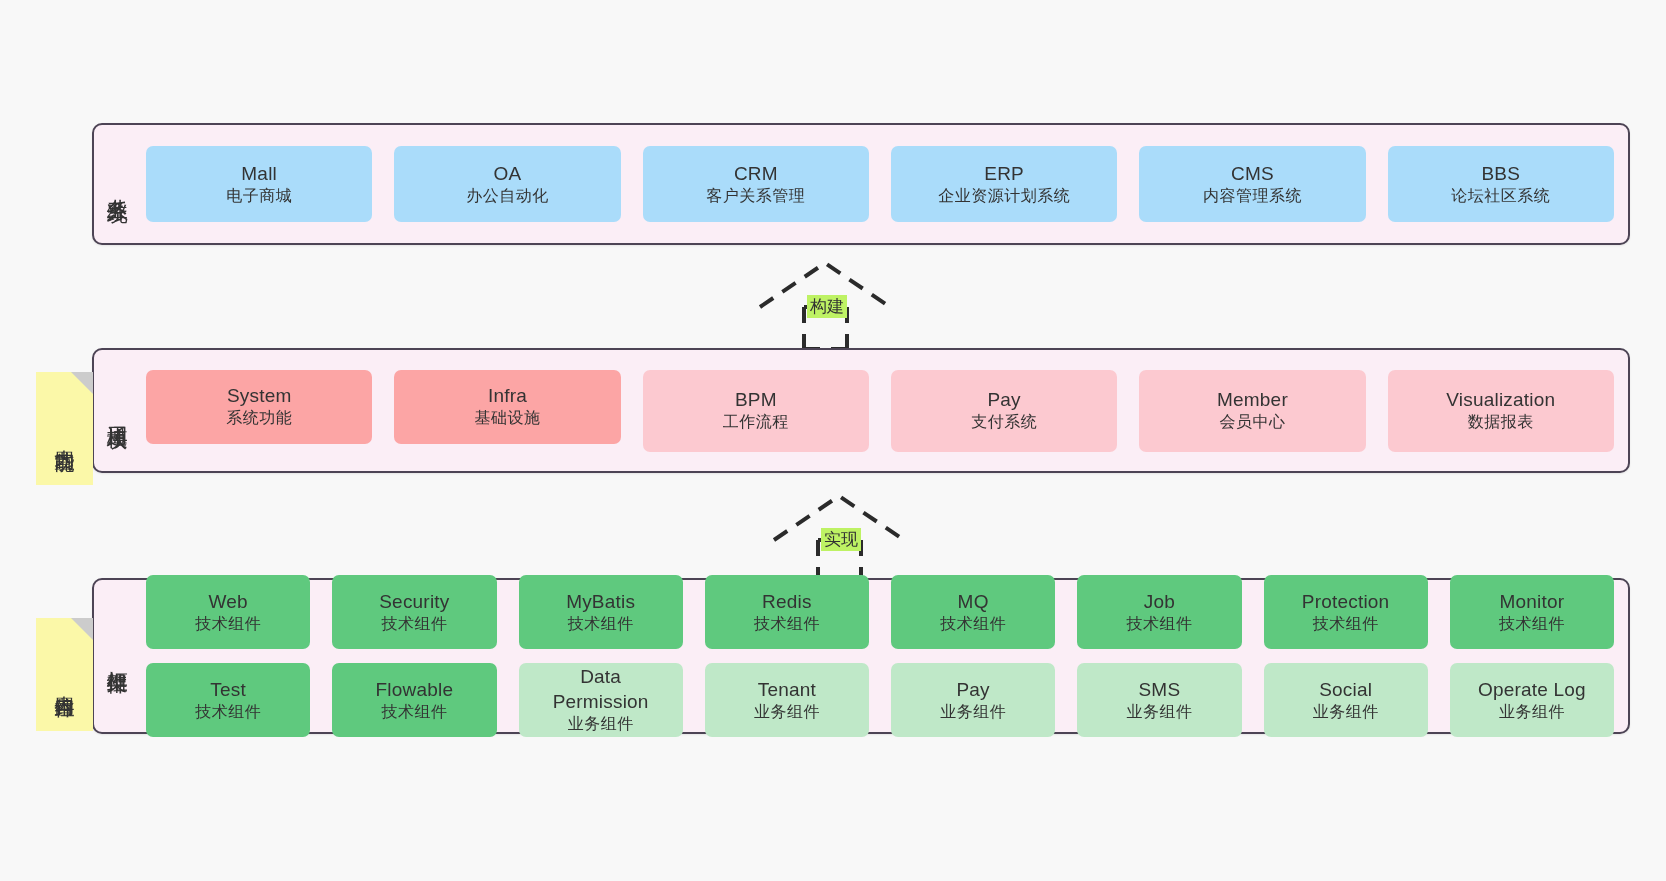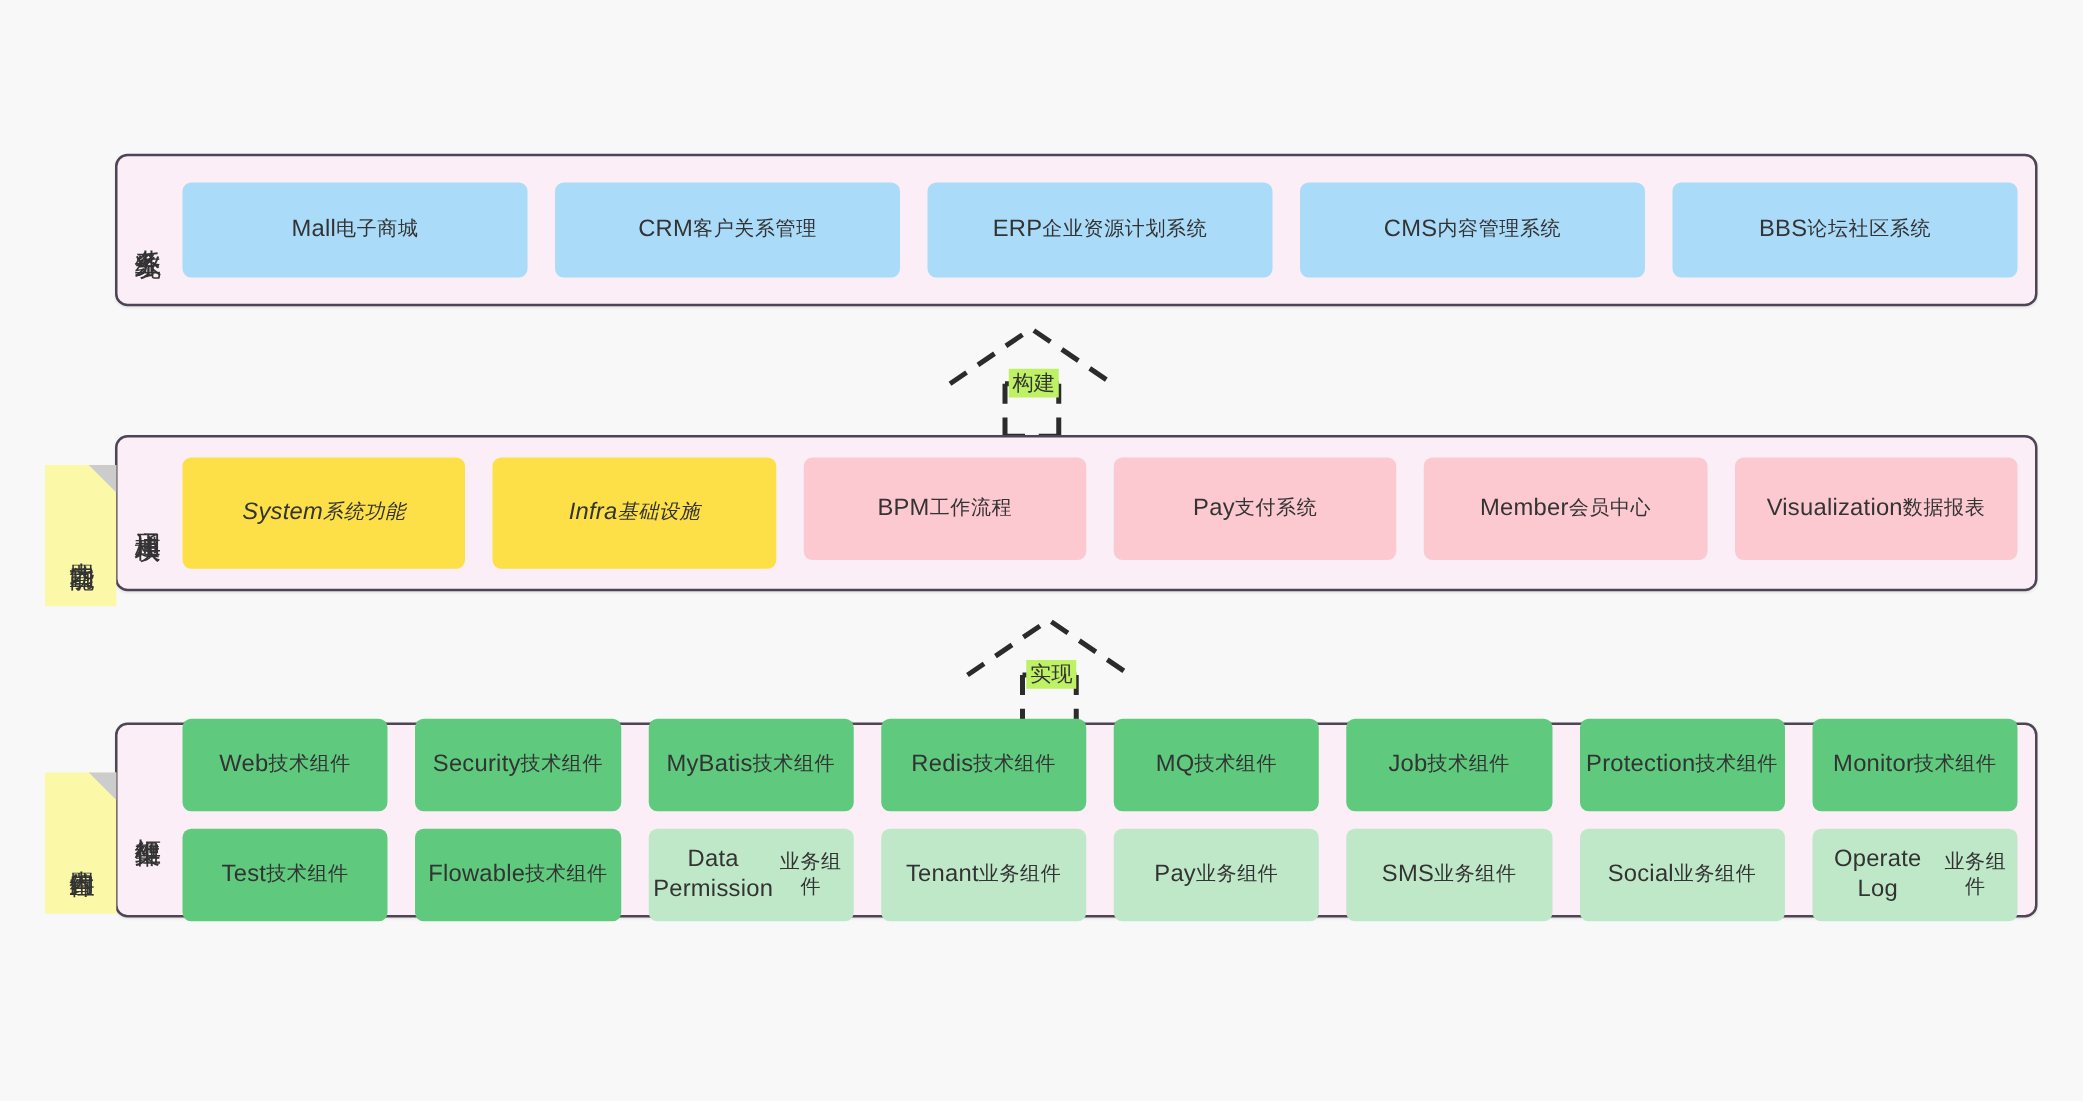--- a/index.html
+++ b/index.html
@@ -62,40 +62,40 @@
   .row {
     display: flex;
     gap: 22px;
   }
 
   
   .node {
     flex: 1 1 0;
     border-radius: 7px;
     display: flex;
-    flex-direction: row;
+    flex-direction: column;
     align-items: center;
     justify-content: center;
     text-align: center;
     line-height: 1.28;
     padding: 6px 4px;
     box-sizing: border-box;
     user-select: none;
   }
   .node .en {
     font-size: 19px;
     letter-spacing: 0.2px;
   }
   .node .cn {
     font-size: 16px;
     letter-spacing: 0.5px;
   }
 
   .node.blue        { background: #aadcfa; height: 76px; }
-  .node.red-strong  { background: #fde047; height: 89px; font-style: italic; }
+  .node.red-strong  { background: #fca5a5; height: 74px; }
   .node.red-light   { background: #fcc9d0; height: 82px; }
   .node.green-strong{ background: #5fc97e; height: 74px; }
   .node.green-light { background: #bfe8c8; height: 74px; }
 
   
   .note {
     position: absolute;
     background: #fbf8a8;
     width: 57px;
     box-sizing: border-box;
@@ -151,20 +151,24 @@
 
   <div class="layer" style="left:92px; top:123px; width:1538px; height:122px;">
     <div class="layer-title">业务系统</div>
     <div class="layer-body">
       <div class="row">
         <div class="node blue">
           <span class="en">Mall</span>
           <span class="cn">电子商城</span>
         </div>
         <div class="node blue">
+          <span class="en">OA</span>
+          <span class="cn">办公自动化</span>
+        </div>
+        <div class="node blue">
           <span class="en">CRM</span>
           <span class="cn">客户关系管理</span>
         </div>
         <div class="node blue">
           <span class="en">ERP</span>
           <span class="cn">企业资源计划系统</span>
         </div>
         <div class="node blue">
           <span class="en">CMS</span>
           <span class="cn">内容管理系统</span>

